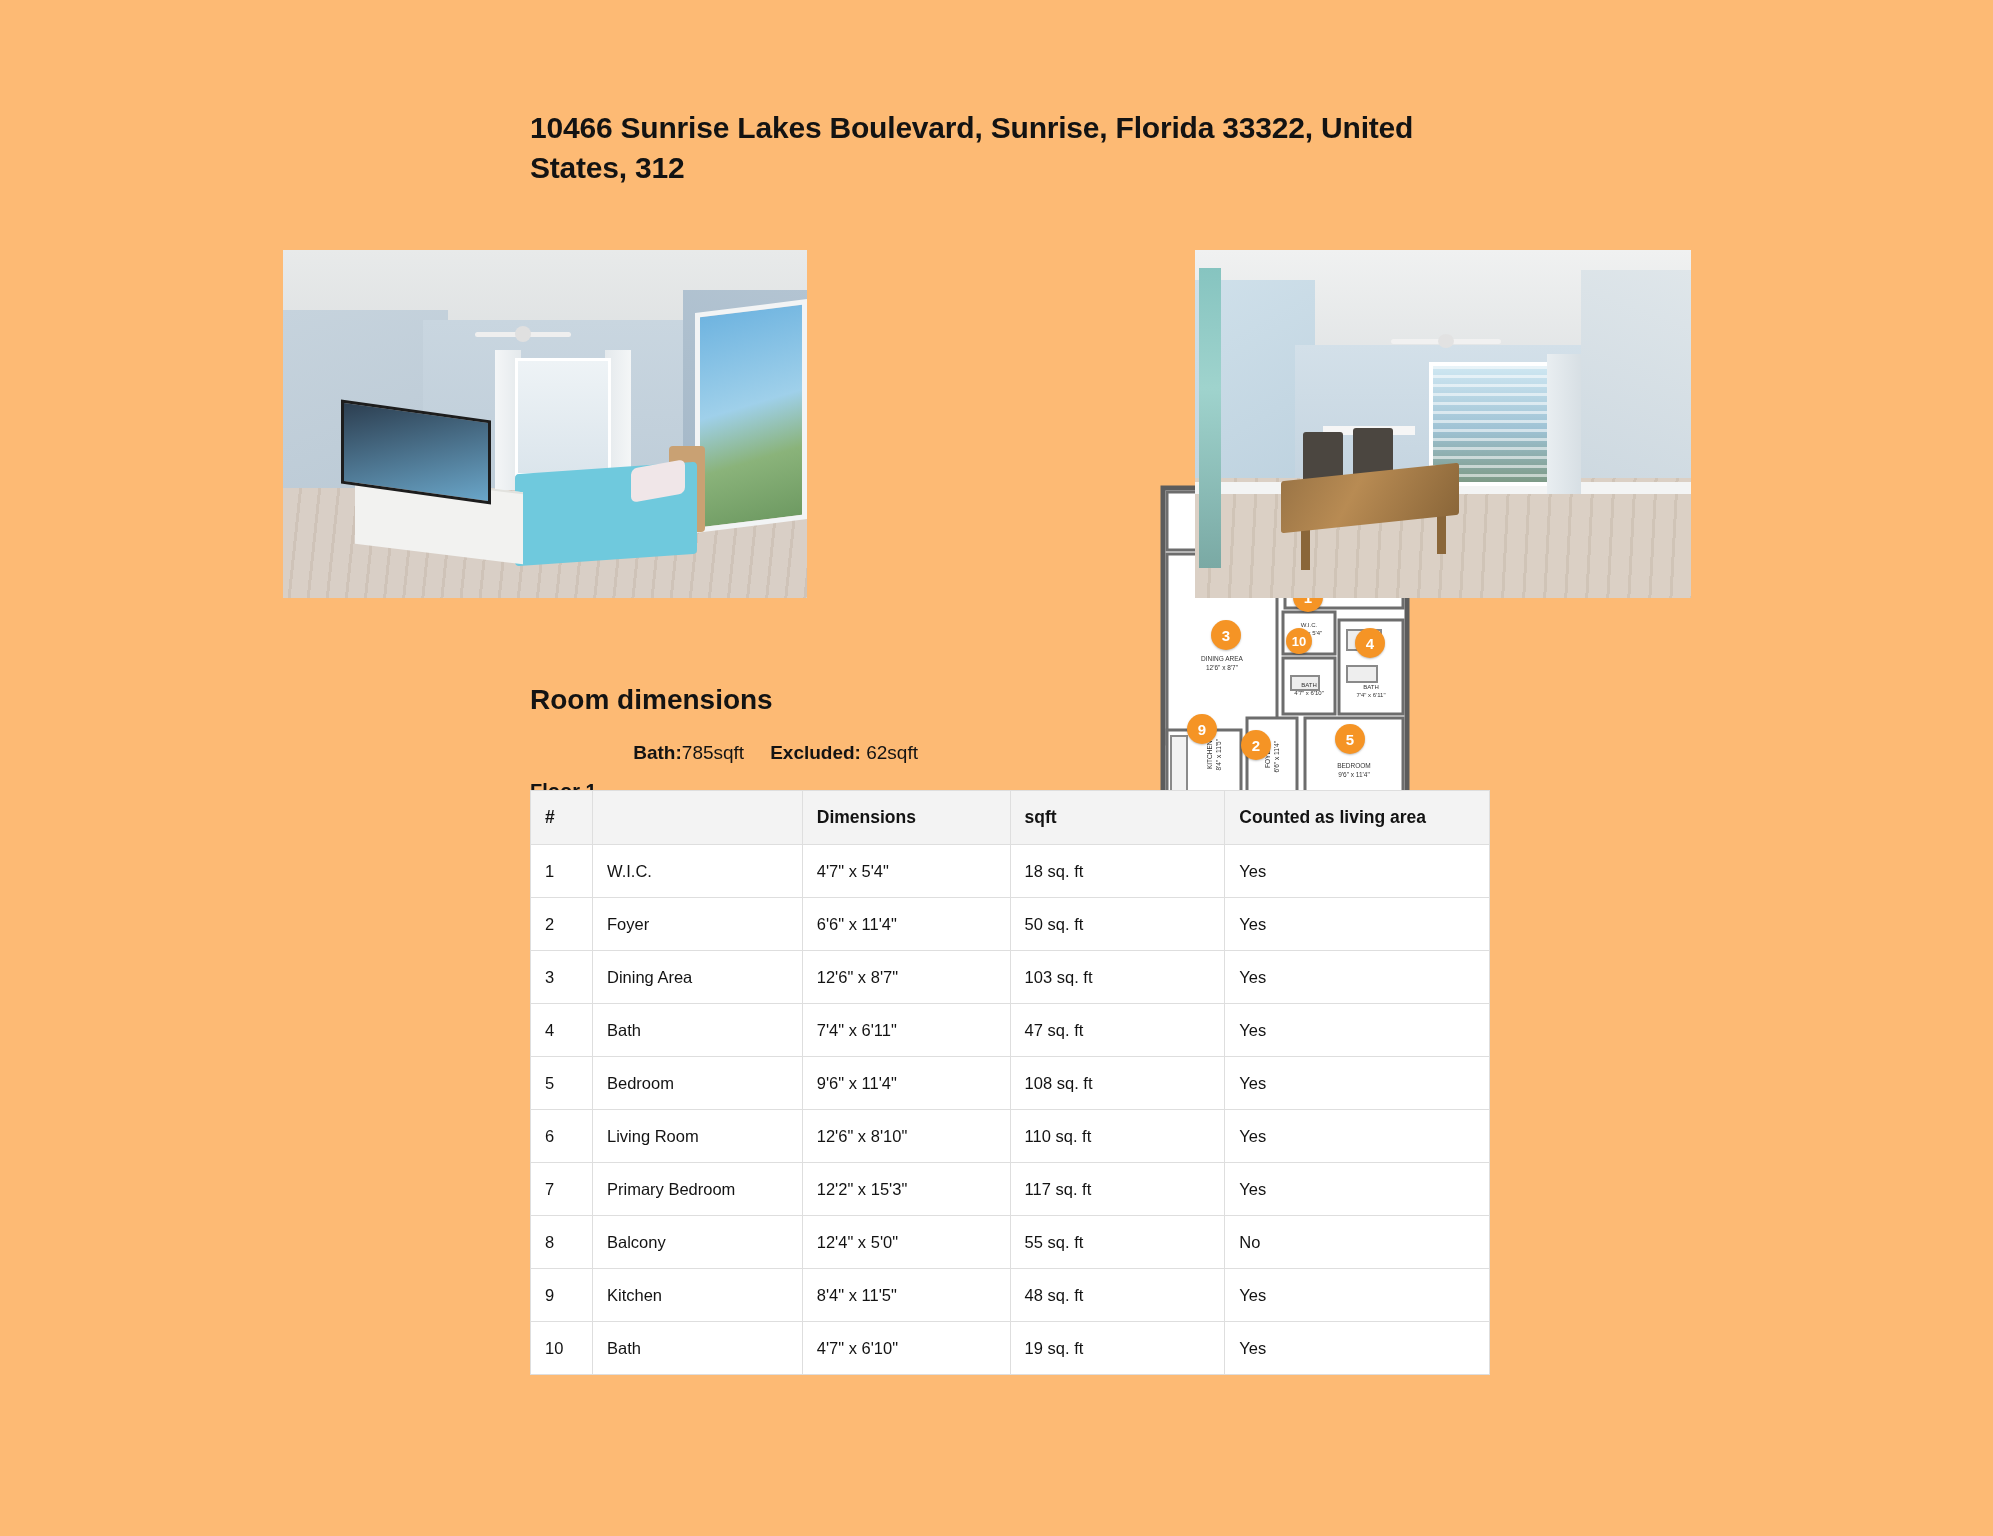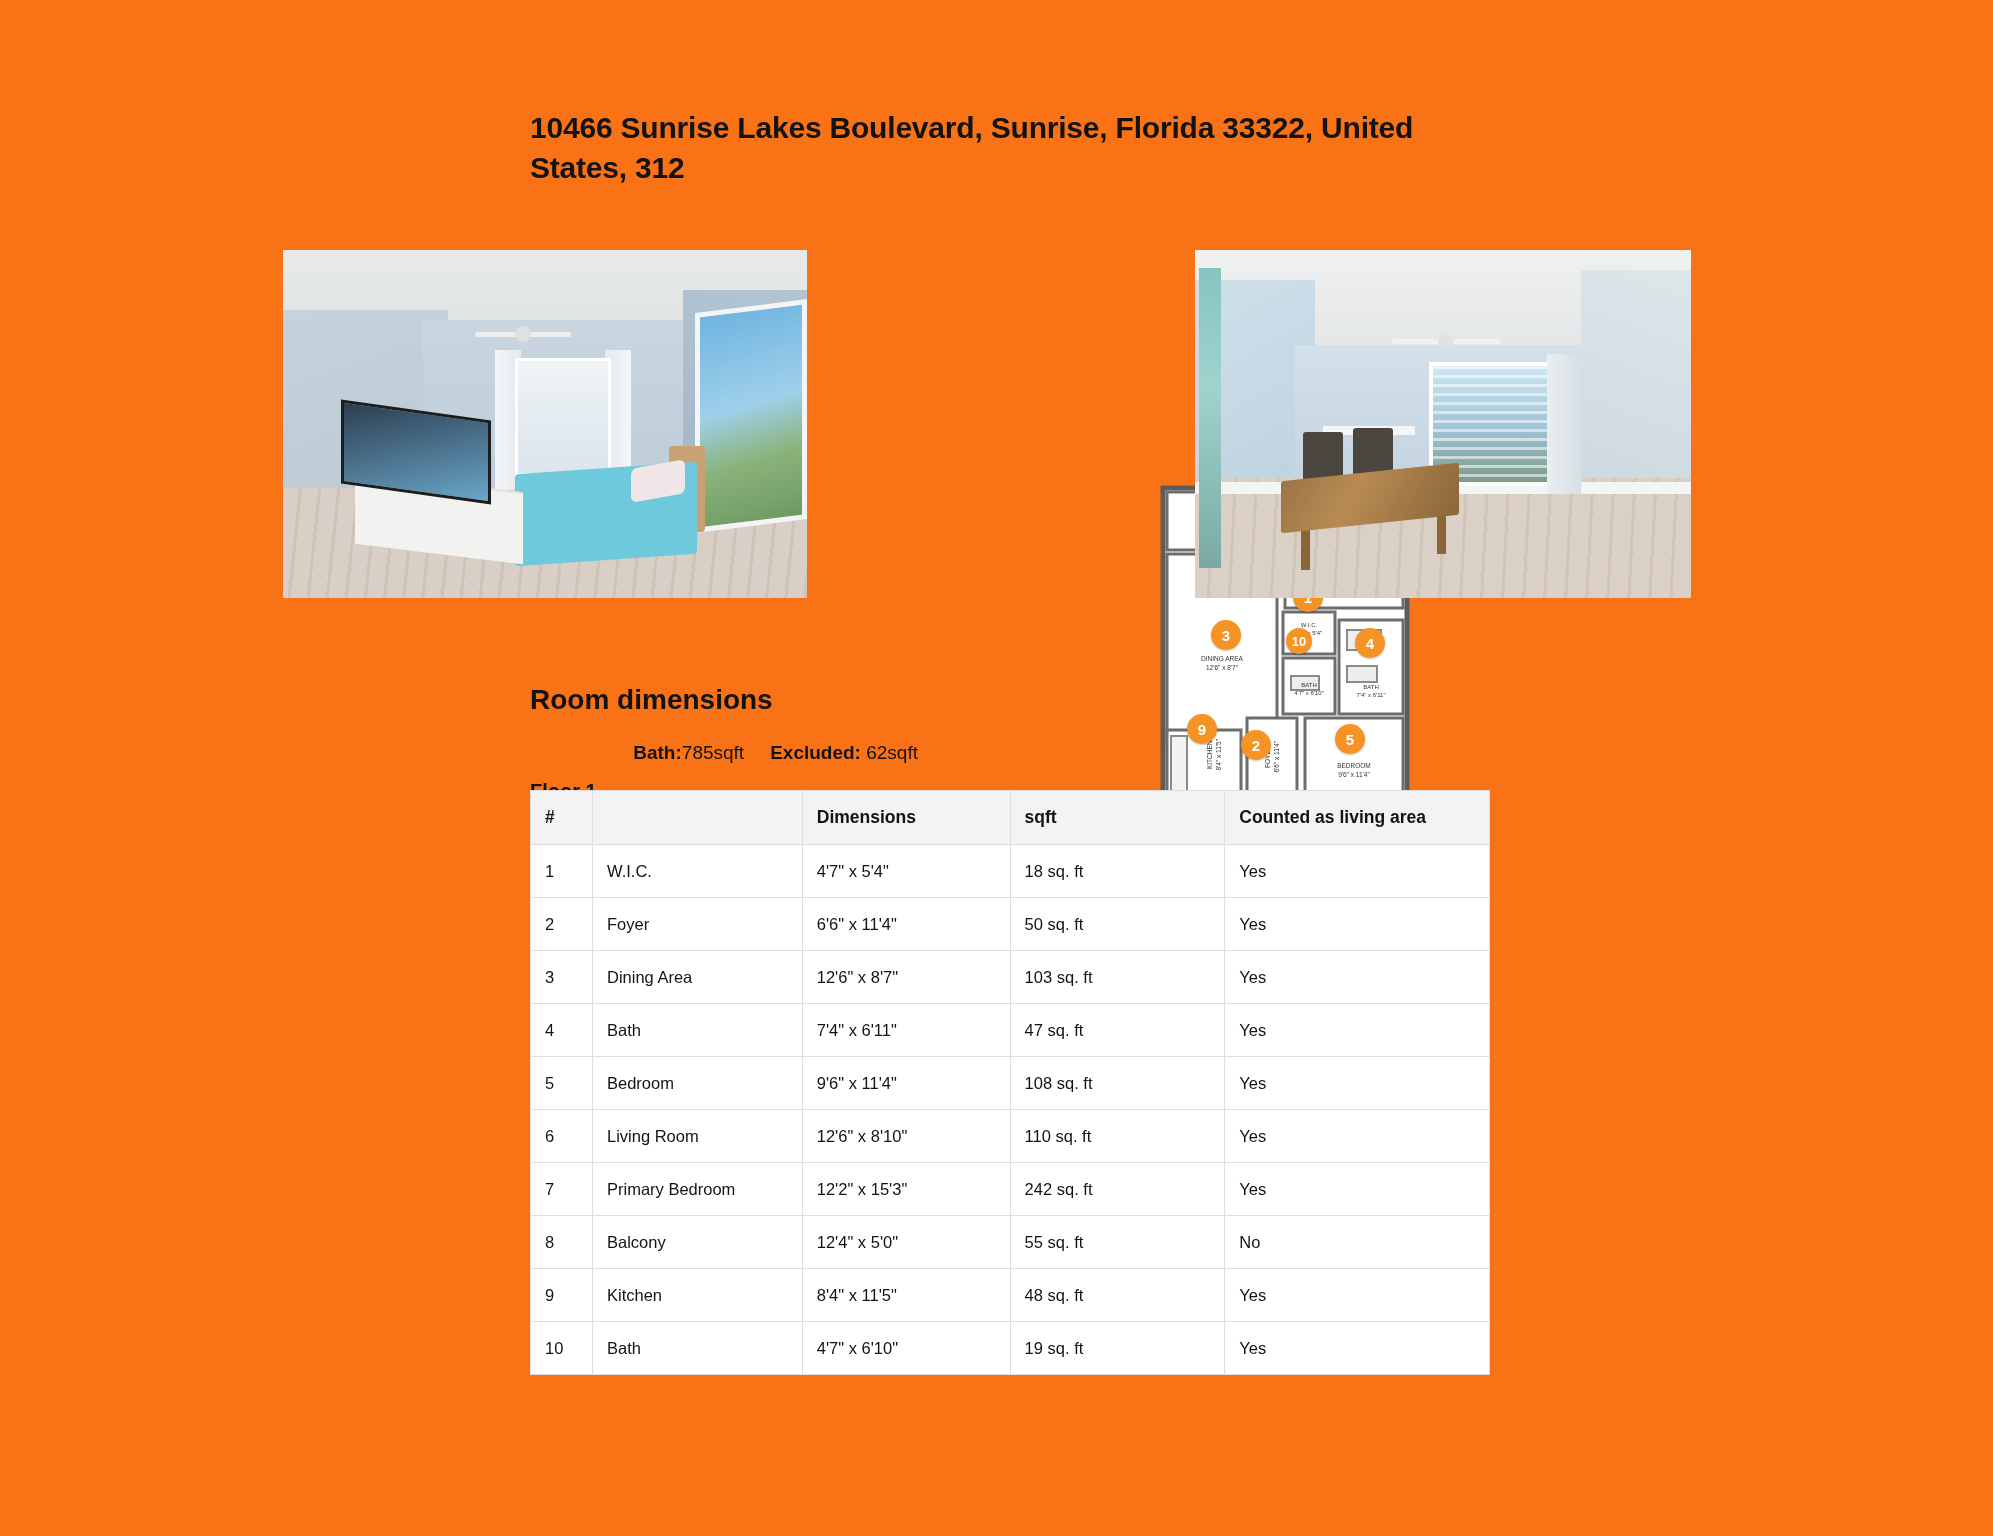--- a/index.html
+++ b/index.html
@@ -8,21 +8,21 @@
     width: 1993px; height: 1536px;
     background: #ffffff;
     font-family: "Liberation Sans", sans-serif;
     color: #1a1a1a;
     overflow: hidden;
   }
   .page {
     position: relative;
     width: 1993px;
     height: 1536px;
-    background: #f97316;
+    background: #fdba74;
   }
 
   
   .title {
     position: absolute;
     left: 530px;
     top: 108px;
     width: 960px;
     font-size: 30px;
     font-weight: bold;
@@ -485,21 +485,21 @@
         <td class="num">6</td>
         <td>Living Room</td>
         <td>12'6" x 8'10"</td>
         <td>110 sq. ft</td>
         <td>Yes</td>
       </tr>
       <tr>
         <td class="num">7</td>
         <td>Primary Bedroom</td>
         <td>12'2" x 15'3"</td>
-        <td>242 sq. ft</td>
+        <td>117 sq. ft</td>
         <td>Yes</td>
       </tr>
       <tr>
         <td class="num">8</td>
         <td>Balcony</td>
         <td>12'4" x 5'0"</td>
         <td>55 sq. ft</td>
         <td>No</td>
       </tr>
       <tr>

